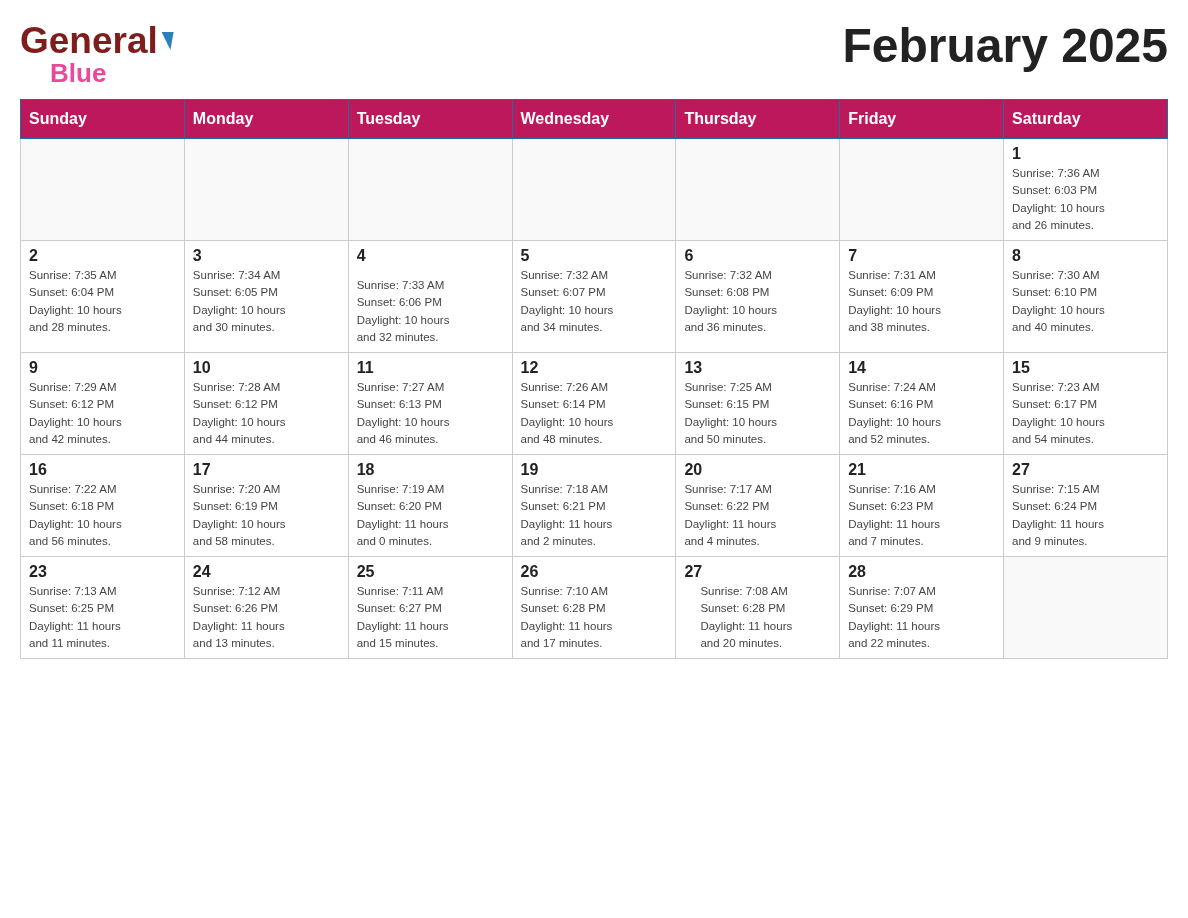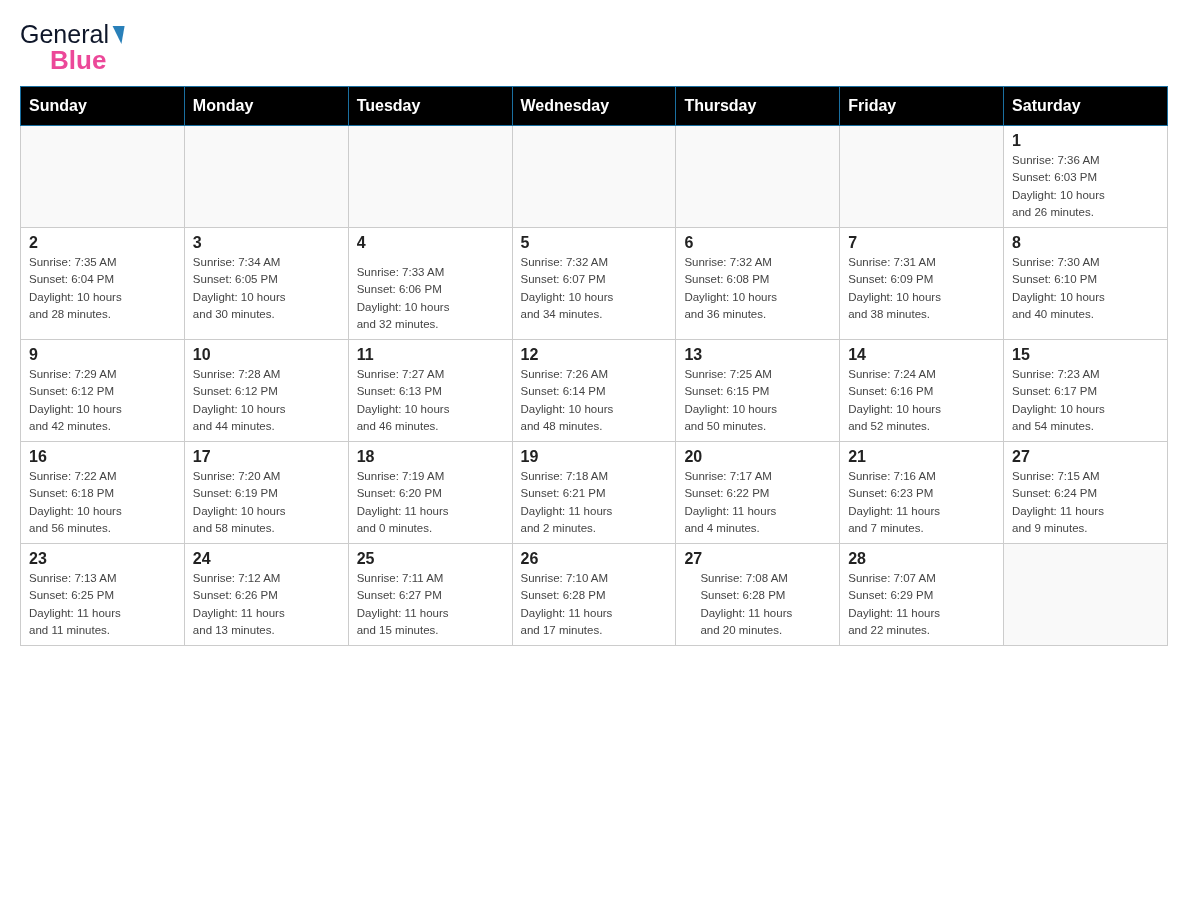--- a/index.html
+++ b/index.html
@@ -35,21 +35,21 @@
       color: #555;
       margin-top: 4px;
     }
     .calendar {
       width: 100%;
       border-collapse: collapse;
       border: 1px solid #ccc;
       margin-top: 10px;
     }
     .calendar thead tr th {
-      background-color: #000000;
+      background-color: #be185d;
       color: #fff;
       font-size: 16px;
       font-weight: bold;
       padding: 10px 8px;
       border: 1px solid #1a6fa0;
       text-align: left;
     }
     .calendar tbody tr td {
       border: 1px solid #ccc;
       vertical-align: top;
@@ -76,23 +76,23 @@
       line-height: 1.5;
     }
     .week-row td {
       border-top: 2px solid #2980b9;
     }
     .logo-wrapper {
       display: flex;
       align-items: center;
     }
     .logo-text-general {
-      font-size: 25px;
-      font-weight: normal;
-      color: #0f172a;
+      font-size: 37px;
+      font-weight: bold;
+      color: #7f1d1d;
     }
     .logo-chevron {
       width: 0;
       height: 0;
       border-left: 12px solid transparent;
       border-right: 0px solid transparent;
       border-top: 18px solid #2980b9;
       display: inline-block;
       margin-left: 2px;
       transform: skewX(-10deg);
@@ -111,20 +111,21 @@
 
 <div class="header-area">
   <div class="logo">
     <div class="logo-wrapper">
       <span class="logo-text-general">General</span>
       <span class="logo-chevron"></span>
     </div>
     <span class="logo-blue-text">Blue</span>
   </div>
   <div class="title-area">
+    <div class="month-title">February 2025</div>
   </div>
 </div>
 
 <table class="calendar">
   <thead>
     <tr>
     <th>Sunday</th>
         <th>Monday</th>
         <th>Tuesday</th>
         <th>Wednesday</th>

